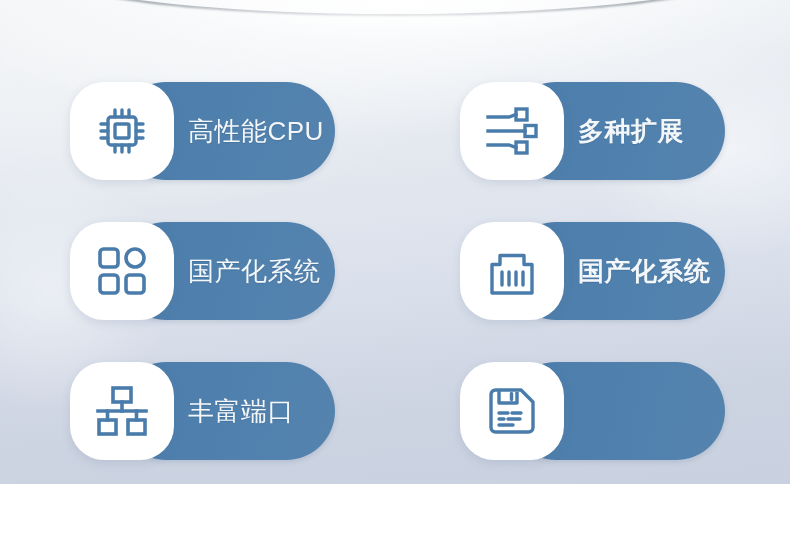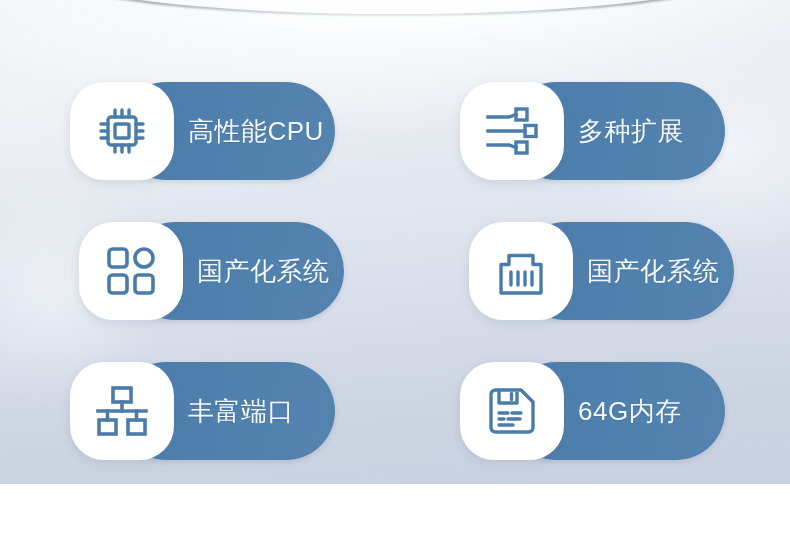--- a/index.html
+++ b/index.html
@@ -40,22 +40,22 @@
   }
 
   #grid{
     position:absolute;left:0;top:0;width:790px;height:548px;
     display:grid;
     grid-template-columns:335px 110px 335px;
     grid-template-rows:82px 98px 42px 98px 42px 98px 88px;
     align-items:center;
   }
   .cell-a{grid-column:1;}
-  .cell-b{grid-column:3;}
-  .r1{grid-row:2;} .r2{grid-row:4;margin-left:9px;} .r3{grid-row:6;}
+  .cell-b{grid-column:3;font-weight:bold;}
+  .r1{grid-row:2;} .r2{grid-row:4;} .r3{grid-row:6;}
 
   .card{
     position:relative;
     width:265px;height:98px;
     margin-left:70px;
     display:flex;align-items:center;
   }
   .cell-b .card{margin-left:15px;}
 
   .pill{
@@ -191,18 +191,17 @@
         <div class="badge">
           <span>
             <svg width="52" height="52" viewBox="0 0 52 52" fill="none" stroke="#4a7cab" stroke-width="3.4" stroke-linejoin="round">
               <path d="M5 9.5A4.5 4.5 0 0 1 9.5 5H35L47 17V42.5A4.5 4.5 0 0 1 42.5 47H9.5A4.5 4.5 0 0 1 5 42.5Z"></path>
               <path d="M13 5V18H31V7"></path>
               <path d="M25.5 8.5V14.5" stroke-linecap="round"></path>
               <path d="M13 28H22M26 28H35M13 34H18M22 34H34M13 40H27" stroke-linecap="round"></path>
             </svg>
           </span>
         </div>
-        <div class="label">64G内存</div>
       </div>
     </div>
 
   </div>
 </div>
 
 </body></html>

